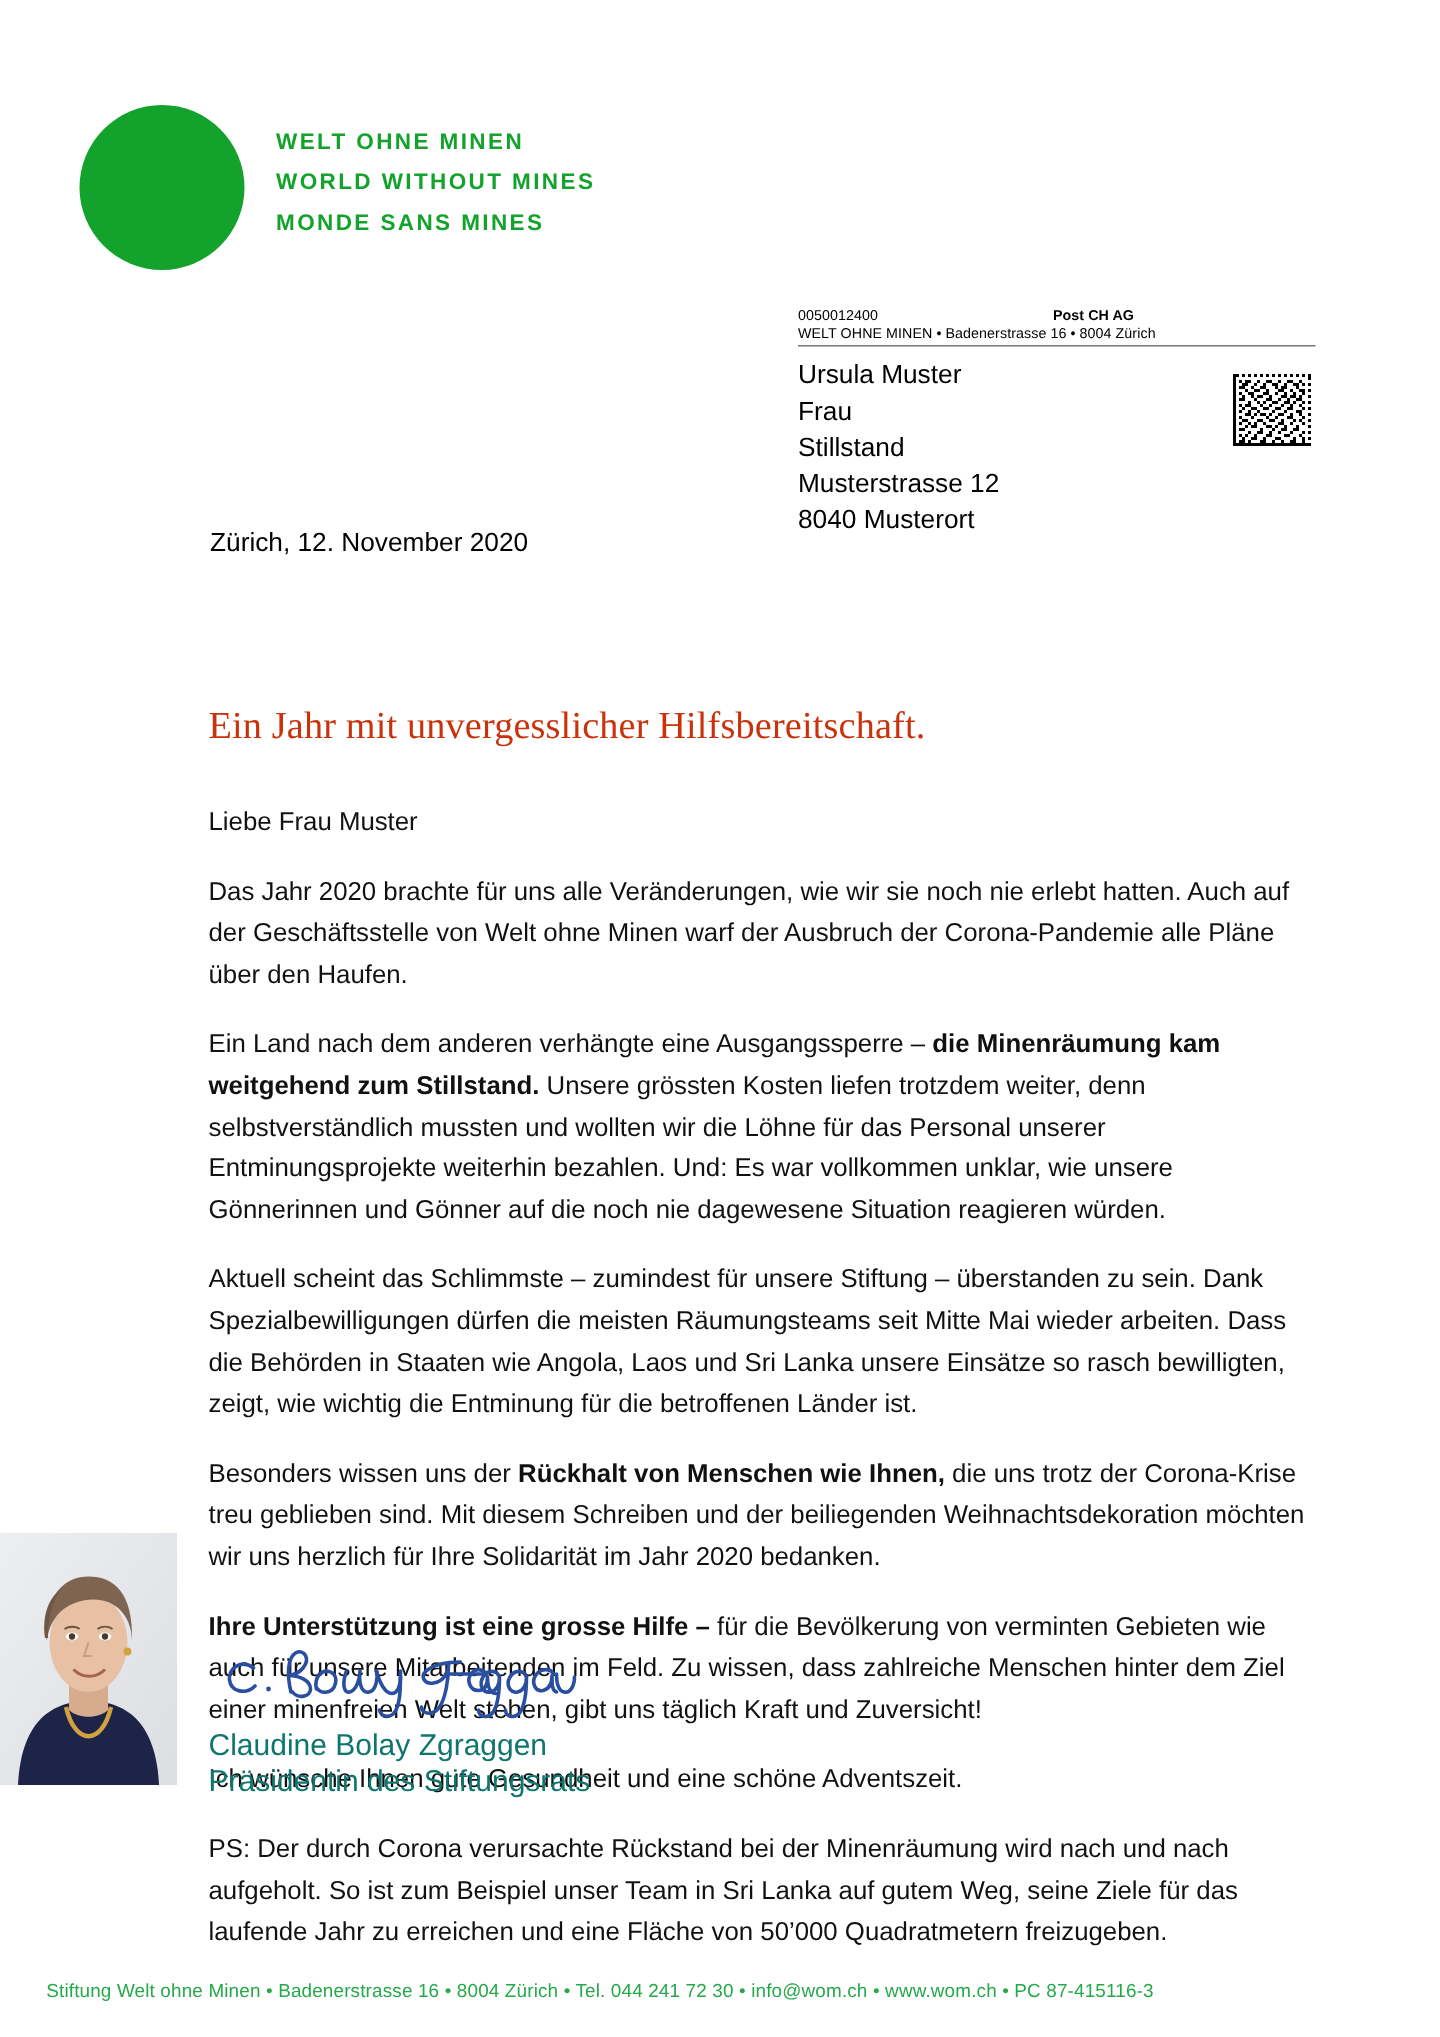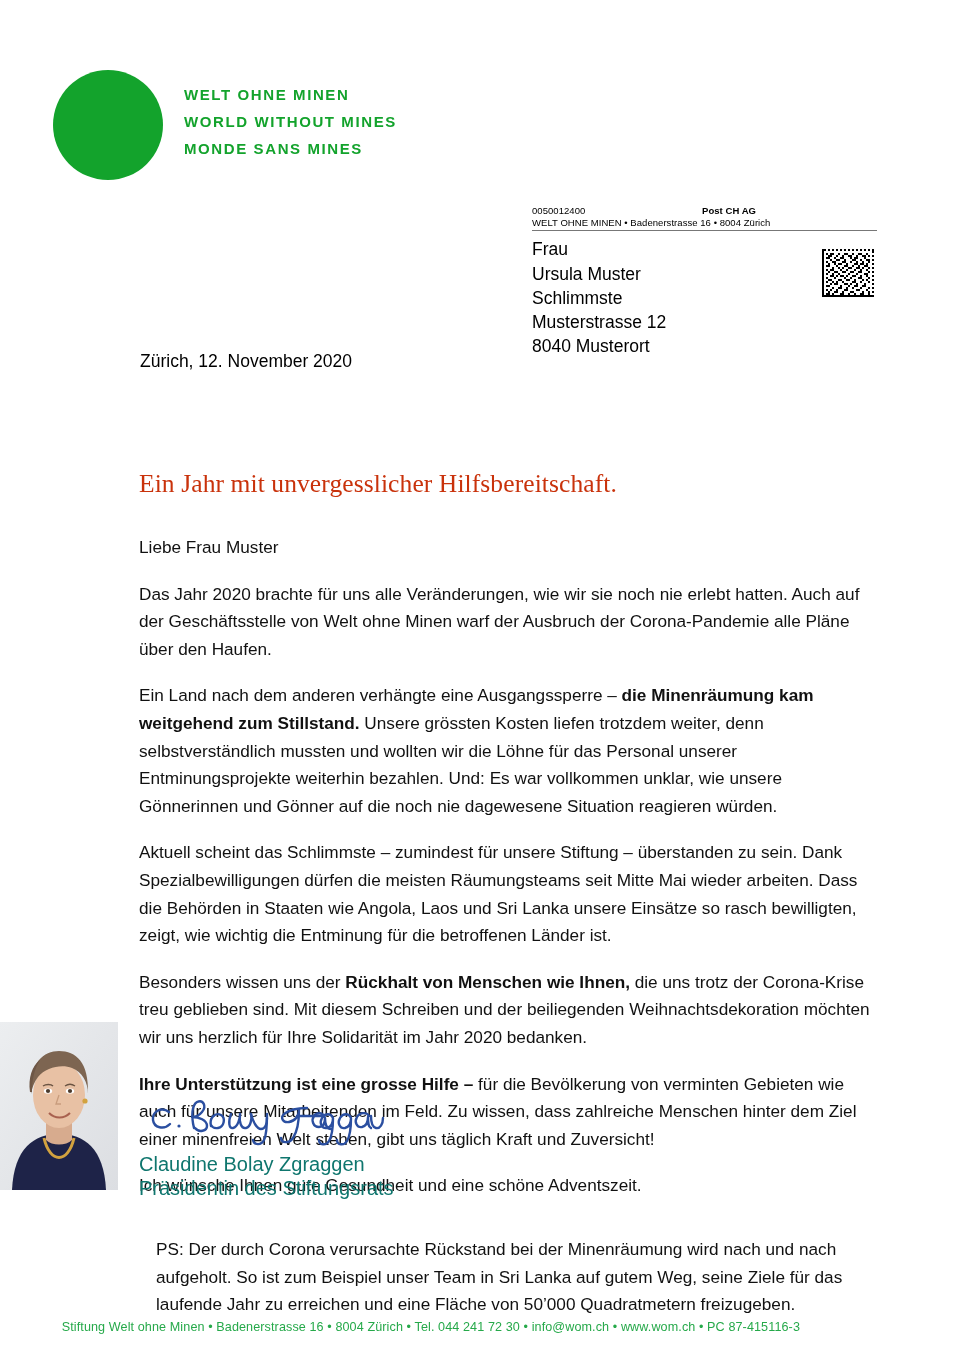--- a/index.html
+++ b/index.html
@@ -169,29 +169,29 @@
   
   .ps-block {
     position: absolute;
     left: 139px;
     top: 1219px;
     width: 744px;
     font-size: 17.2px;
     line-height: 27.6px;
     color: #111;
   }
-  .ps-block p { margin: 17px; }
+  .ps-block p { margin: 0; }
 
   
   .footer {
     position: absolute;
     left: 0;
     top: 1320px;
     width: 800px;
-    text-align: right;
+    text-align: center;
     color: #26a94a;
     font-size: 12.6px;
     letter-spacing: 0.1px;
     font-weight: 500;
     white-space: nowrap;
   }
 </style>
 </head>
 <body>
 
@@ -209,23 +209,23 @@
   <div class="address-zone">
     <div class="post-meta">
       <div class="row1">
         <span class="sender-no">0050012400</span>
         <span class="post-ag">Post CH AG</span>
       </div>
       <span class="sender-line">WELT OHNE MINEN • Badenerstrasse 16 • 8004 Zürich</span>
     </div>
 
     <div class="recipient">
+      <div>Ursula Muster</div>
       <div>Frau</div>
-      <div>Ursula Muster</div>
-      <div>Schlimmste</div>
+      <div>Stillstand</div>
       <div>Musterstrasse 12</div>
       <div>8040 Musterort</div>
     </div>
 
     <div class="datamatrix">
       <svg width="58" height="54" viewBox="0 0 29 27" shape-rendering="crispEdges">
         <rect x="0" y="0" width="29" height="27" fill="#ffffff"></rect>
         <g fill="#000000">
           <rect x="1" y="1" width="1" height="24"></rect>
           <rect x="1" y="24" width="26" height="1"></rect>

